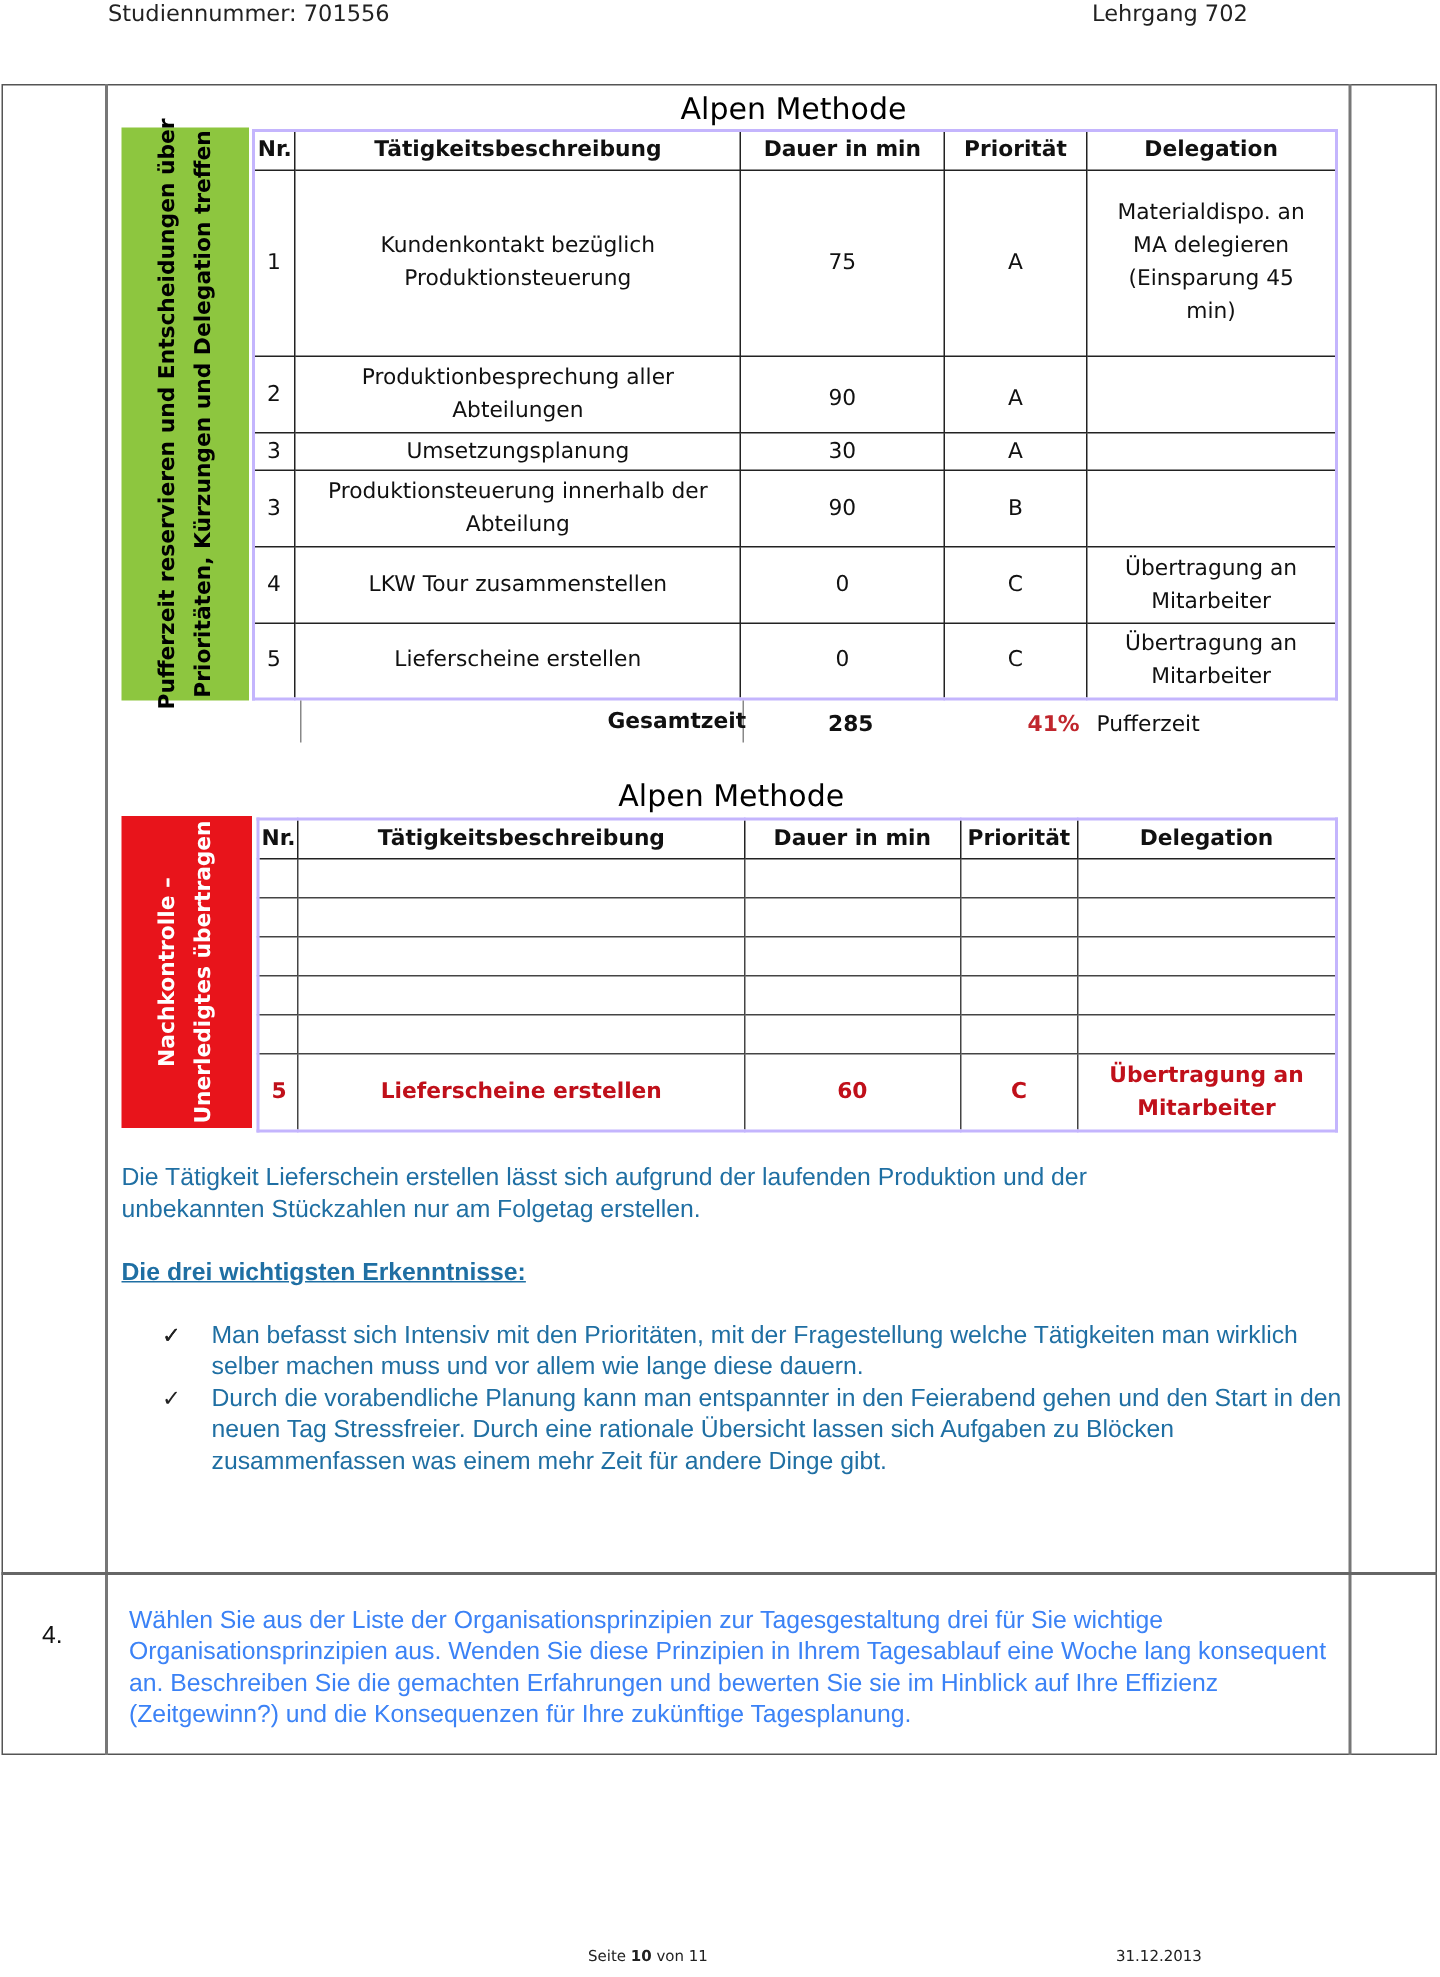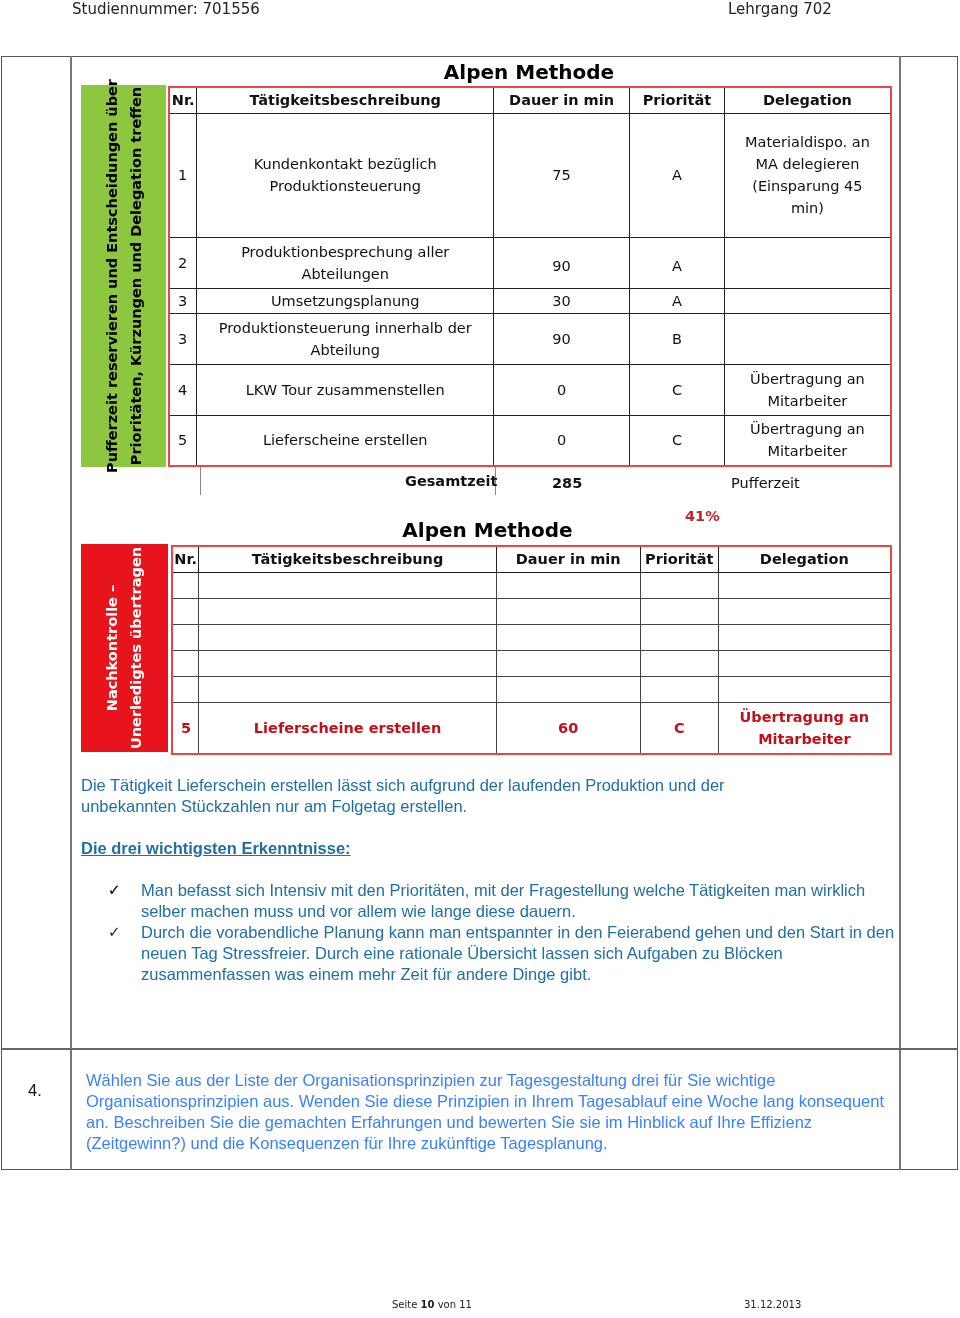--- a/index.html
+++ b/index.html
@@ -16,26 +16,26 @@
     .hline { position: absolute; height: 2px; background: #666; }
 
     
     .side { position: absolute; display: flex; align-items: center; justify-content: center; }
     .side-green { left: 81px; top: 85px; width: 85px; height: 382px; background: #8dc63f; }
     .side-red { left: 81px; top: 544px; width: 87px; height: 208px; background: #e8141b; }
     .side-text { transform: rotate(-90deg); white-space: nowrap; text-align: center; font-weight: bold; font-family: "DejaVu Sans", sans-serif; line-height: 24px; }
     .side-green .side-text { font-size: 14.5px; color: #000; }
     .side-red .side-text { font-size: 14.5px; color: #fff; }
 
-    .title { position: absolute; font-family: "DejaVu Sans", sans-serif; font-size: 20px; font-weight: 700; text-align: center; color: #000; }
+    .title { position: absolute; font-family: "DejaVu Sans", sans-serif; font-size: 20px; font-weight: 400; text-align: center; color: #000; }
 
     table.alpen { position: absolute; border-collapse: collapse; font-family: "DejaVu Sans", sans-serif; font-size: 14.5px; color: #111; }
     table.alpen td, table.alpen th { border: 1px solid #222; text-align: center; vertical-align: middle; line-height: 22px; }
     table.alpen th { font-weight: bold; height: 26px; font-size: 14.5px; }
-    table.alpen { border: 2px solid #ef4444; }
+    table.alpen { border: 2px solid #c4b5fd; }
     table.alpen td.nr { text-align: left; padding-left: 8px; }
     table.alpen.t2 td { border-color: #444; }
     .red-row td { color: #c0101a; font-weight: bold; }
 
     .totals { position: absolute; font-family: "DejaVu Sans", sans-serif; font-size: 14.5px; }
     .tot-label { font-weight: bold; }
     .tot-pct { color: #c0262d; font-weight: bold; }
 
     .blue { position: absolute; color: #1f6fa3; font-size: 16.5px; line-height: 21px; }
     .blue-heading { font-weight: bold; text-decoration: underline; }
@@ -128,21 +128,21 @@
       <td>C</td>
       <td style="padding:0 18px;"><span>Übertragung  an Mitarbeiter</span></td>
     </tr>
   </tbody>
 </table>
 
 <div class="vline" style="left:200px; top:467px; width:1px; height:28px; background:#888;"></div>
 <div class="vline" style="left:495px; top:467px; width:1px; height:28px; background:#888;"></div>
 <div class="totals tot-label" style="left:405px; top:473px;">Gesamtzeit</div>
 <div class="totals tot-label" style="left:552px; top:475px;">285</div>
-<div class="totals tot-pct" style="left:685px; top:475px;margin-top:33px;">41%</div>
+<div class="totals tot-pct" style="left:685px; top:475px;">41%</div>
 <div class="totals" style="left:731px; top:475px;">Pufferzeit</div>
 
 <div class="title" style="left:166px; top:518px; width:643px;">Alpen Methode</div>
 
 <div class="side side-red">
   <div class="side-text">
     <div>Nachkontrolle –</div>
     <div>Unerledigtes übertragen</div>
   </div>
 </div>

